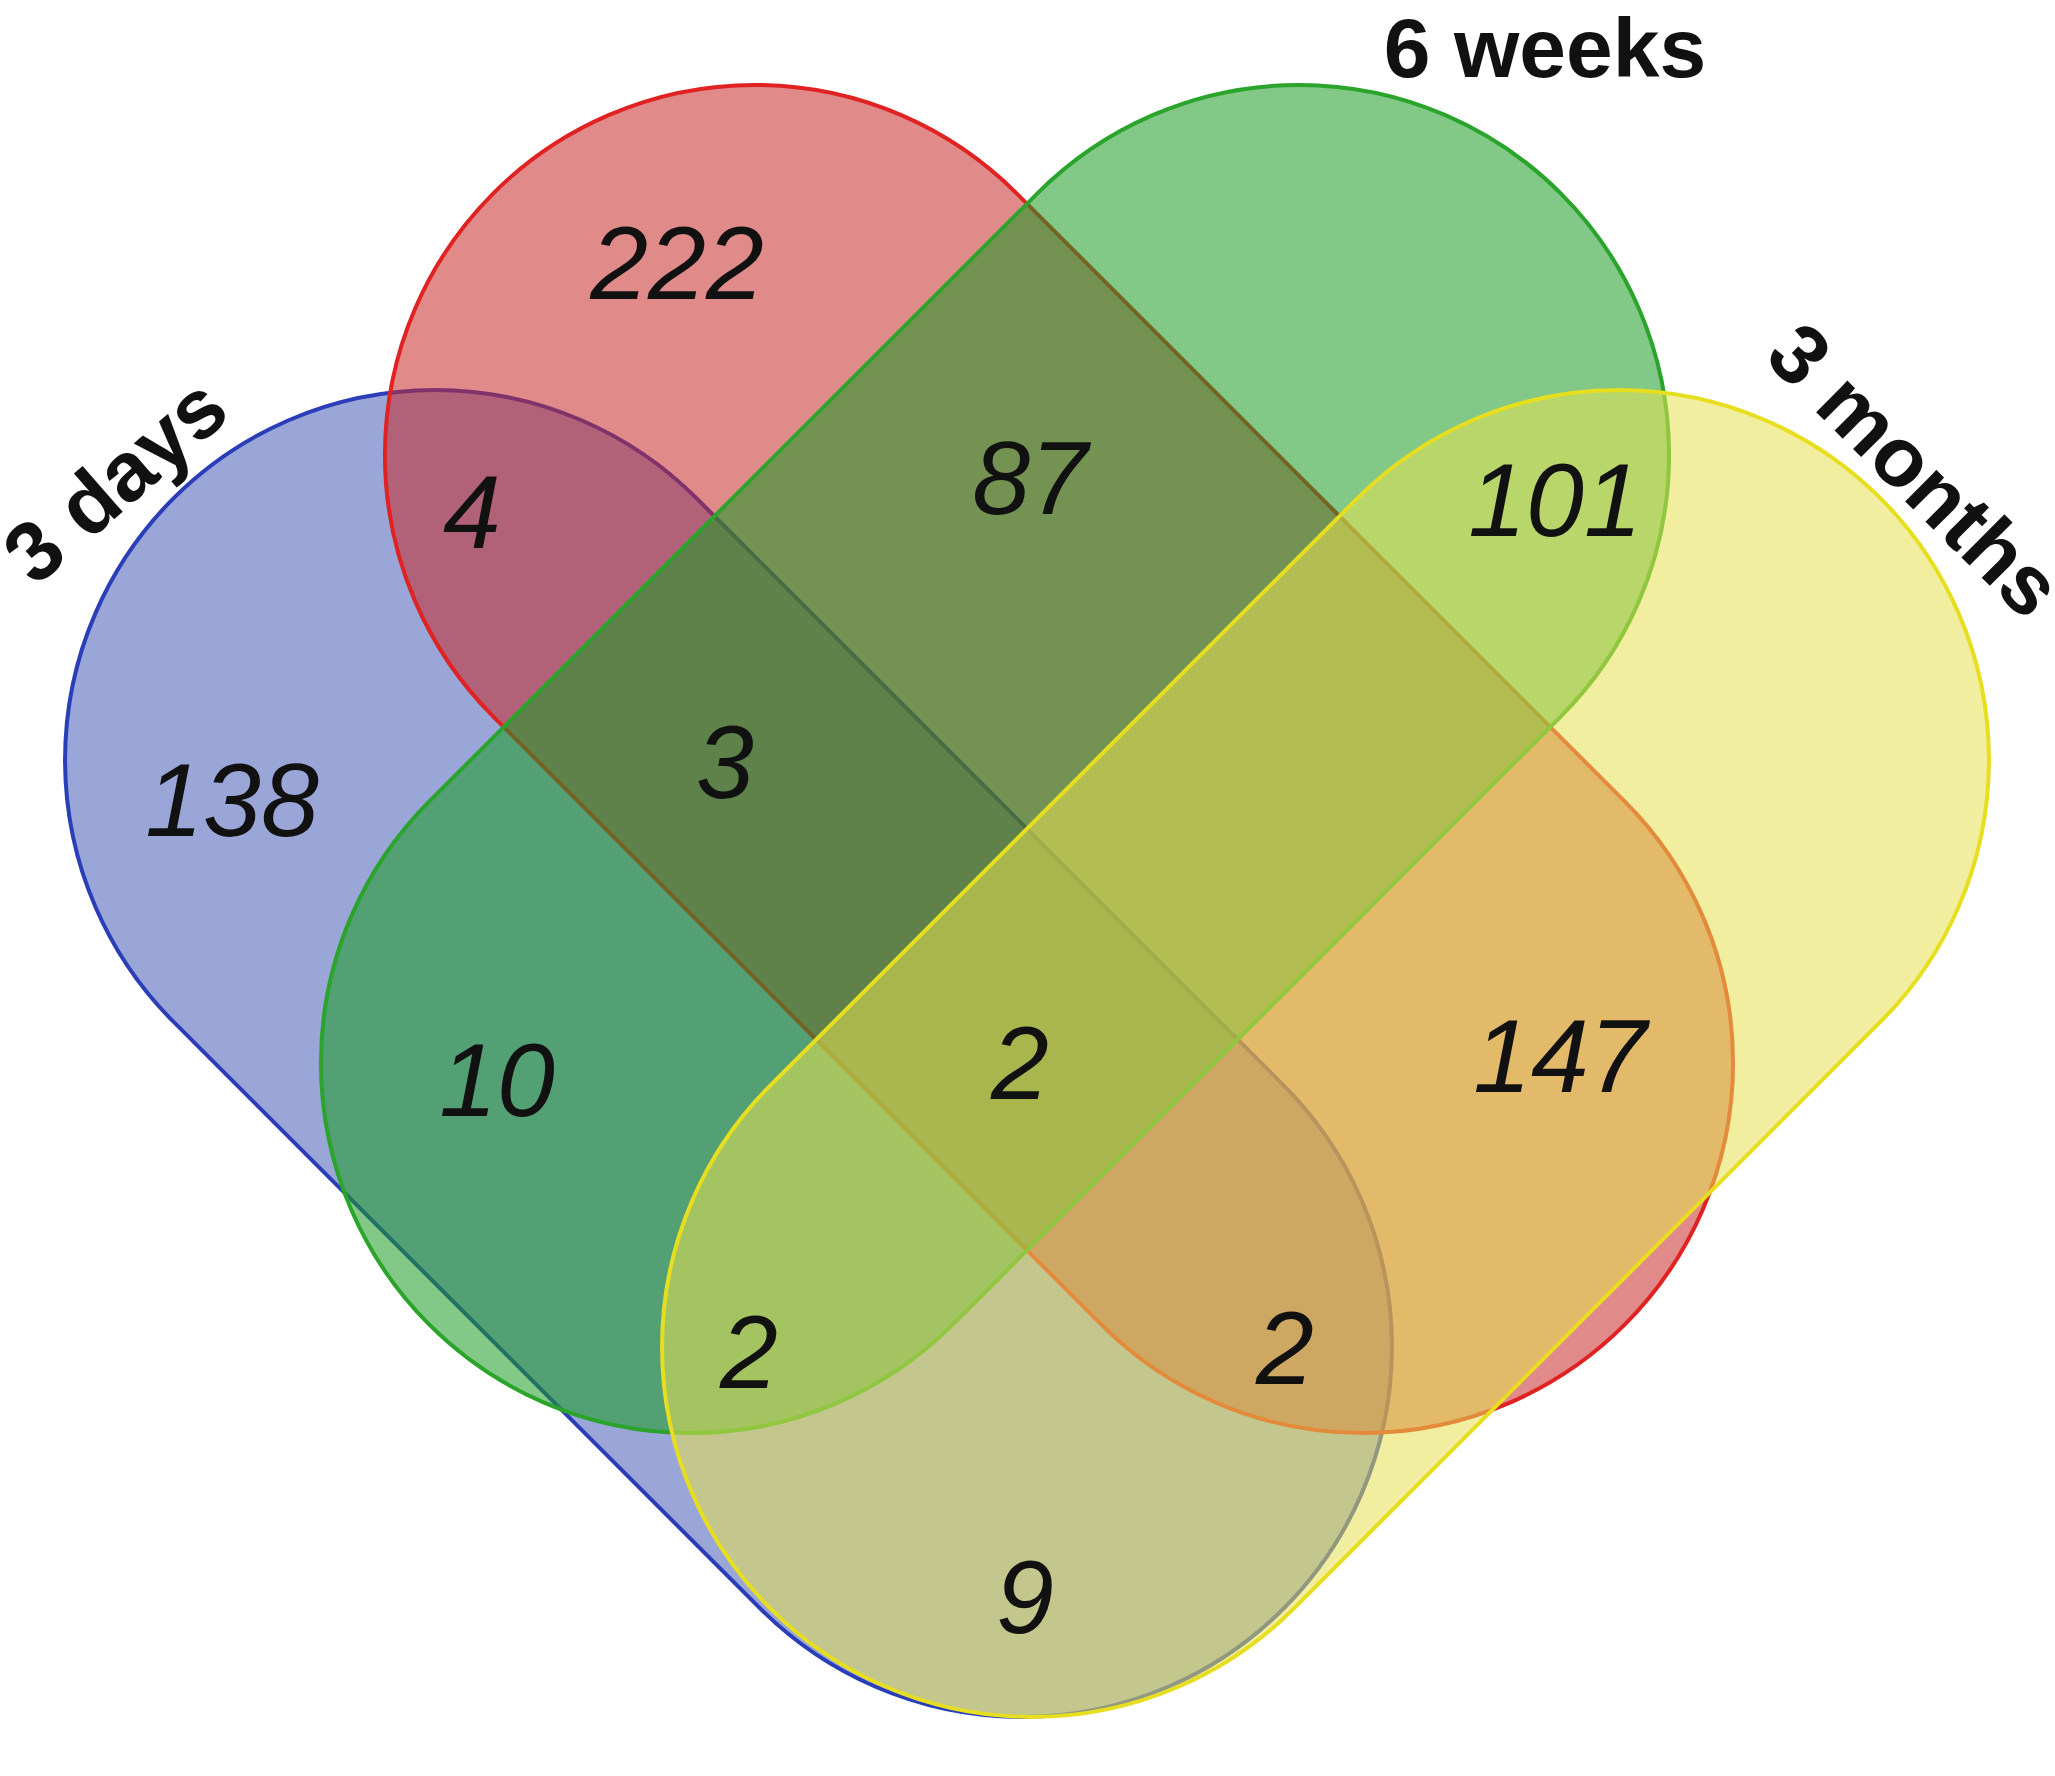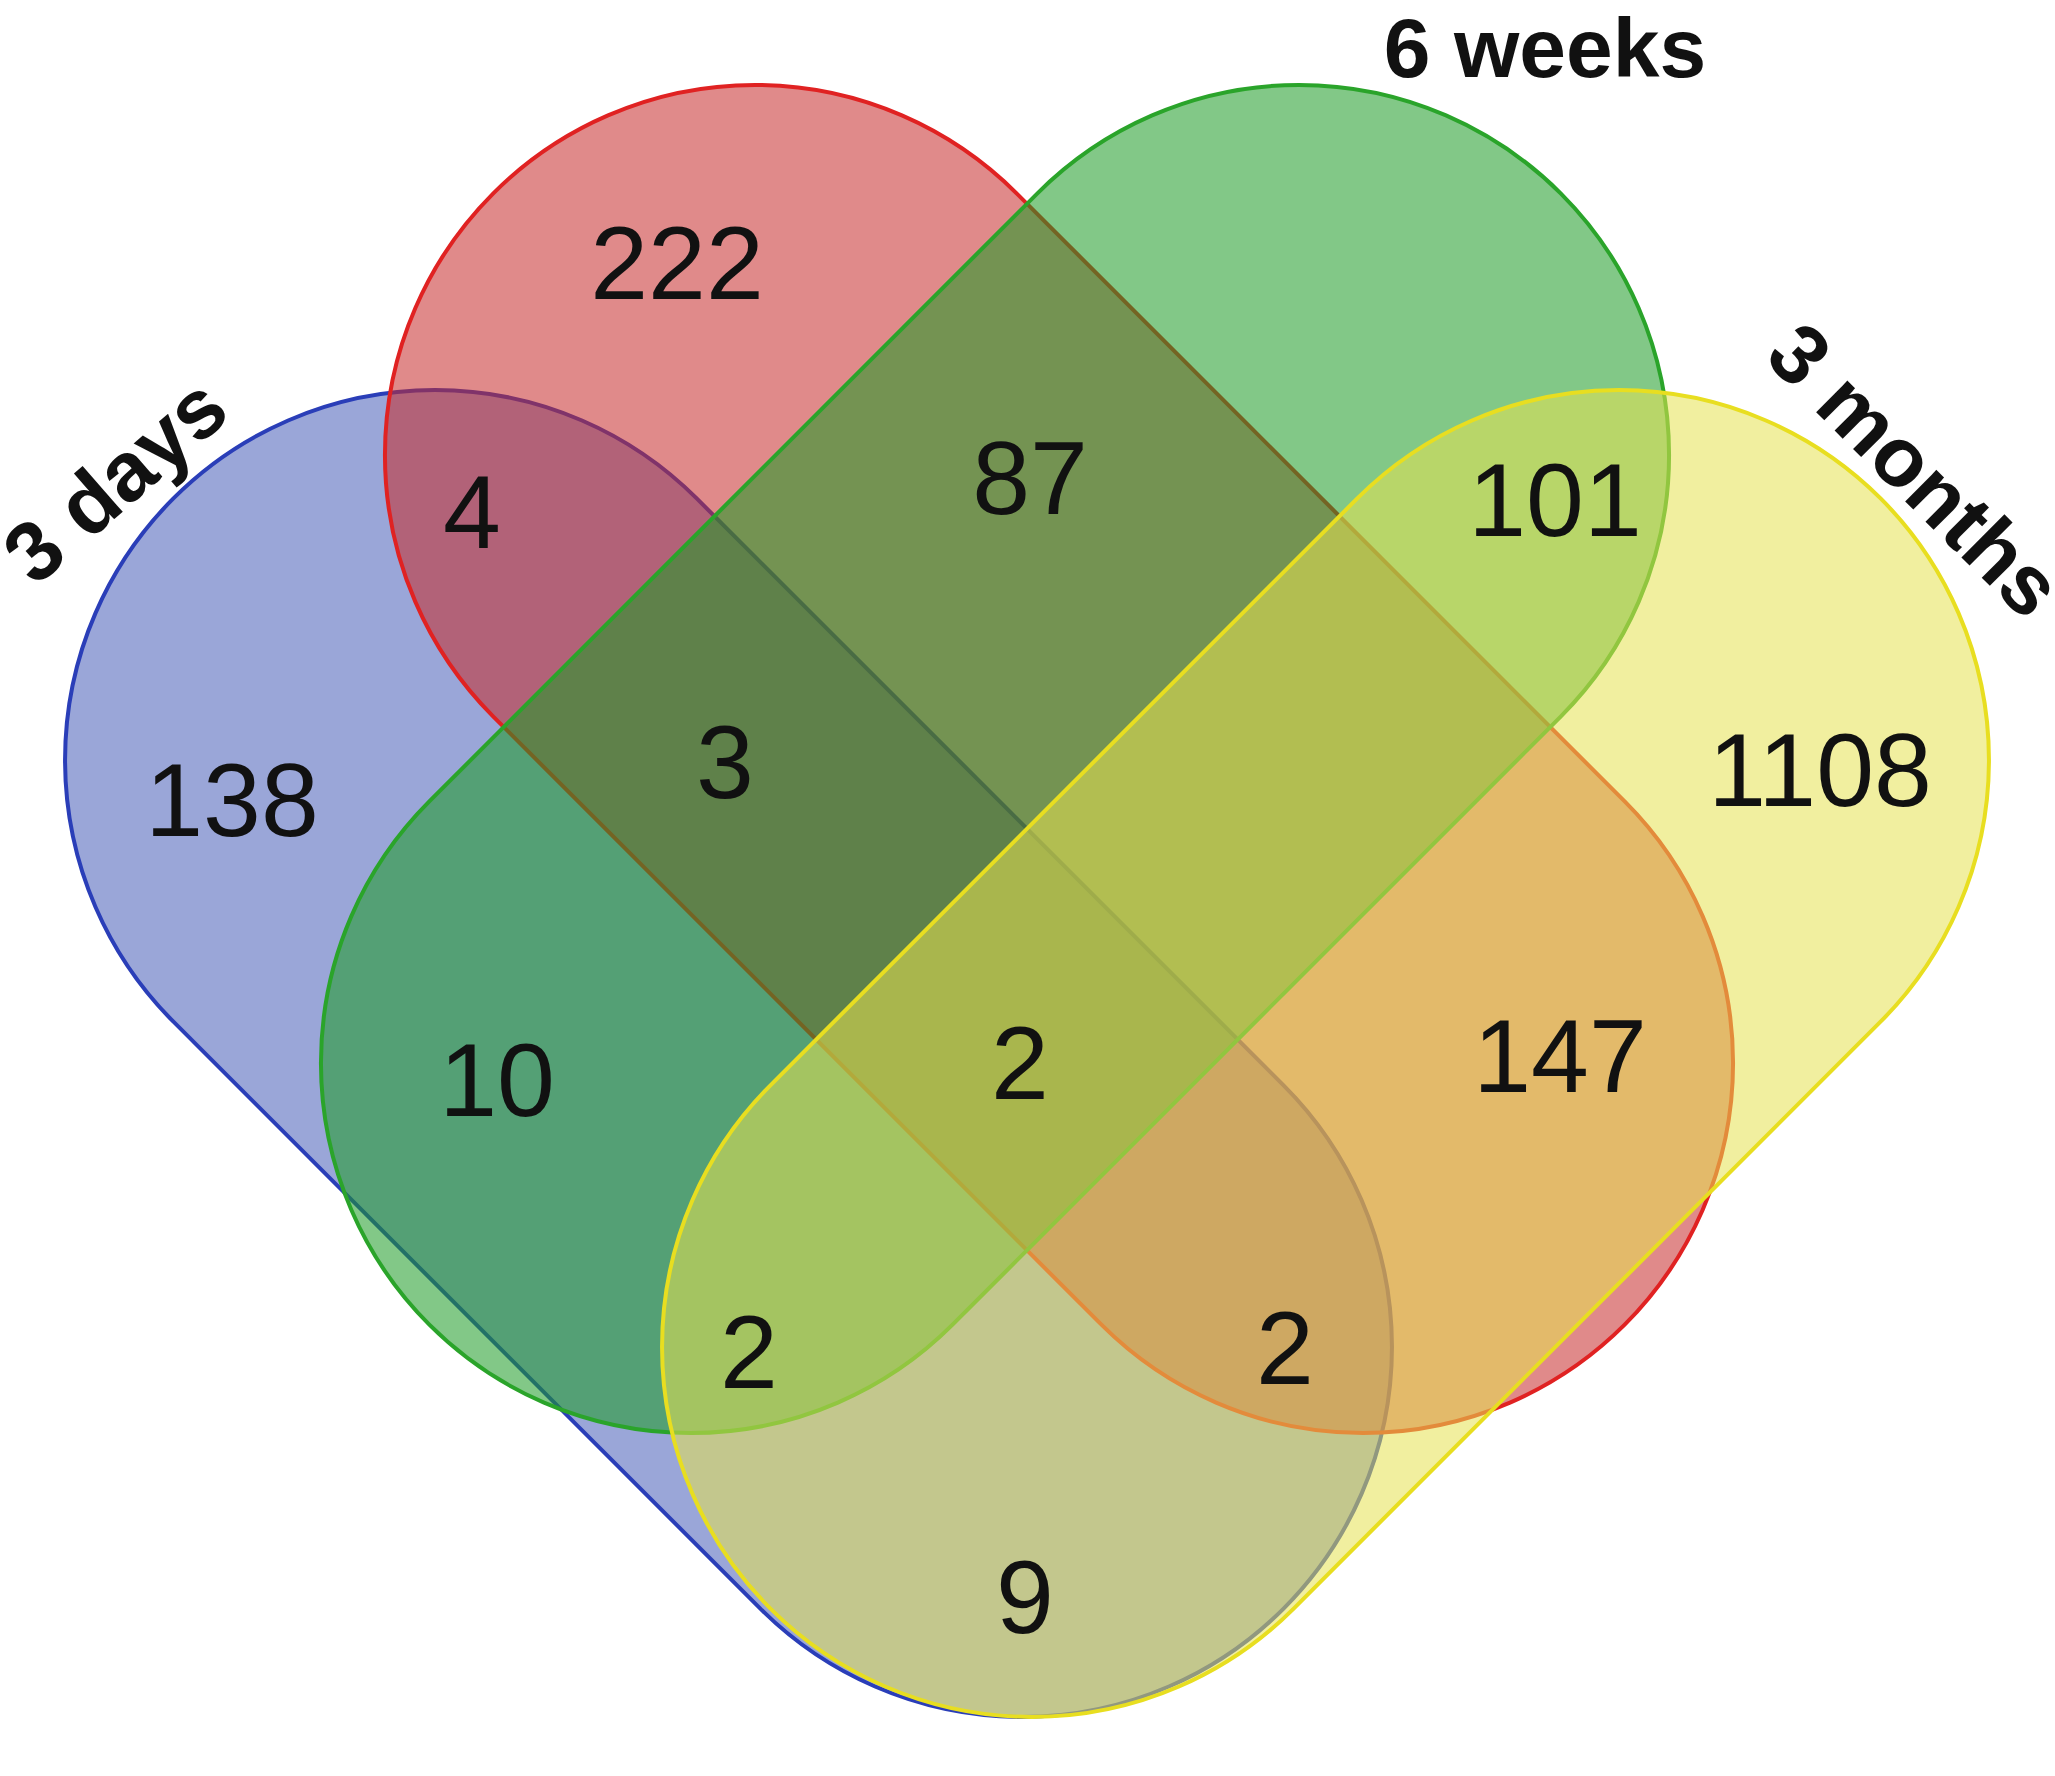--- a/index.html
+++ b/index.html
@@ -25,20 +25,21 @@
   }
   .num {
     position: absolute;
     transform: translate(-50%, -50%);
     font-size: 104px;
     font-weight: 400;
     color: #111111;
     line-height: 1;
     white-space: nowrap;
     letter-spacing: 0px;
+    font-style: italic;
   }
   .set-label {
     position: absolute;
     transform: translate(-50%, -50%);
     font-size: 84px;
     font-weight: 700;
     color: #111111;
     line-height: 1;
     white-space: nowrap;
   }
@@ -60,21 +61,20 @@
 
     <rect x="-785" y="-370" width="1570" height="740" rx="370" ry="370" transform="translate(1325.5,1053.5) rotate(-45)" fill="#E6E250" stroke="#E8DE20" fill-opacity="0.55" stroke-width="4"></rect>
   </svg>
 
   <div class="set-label rot-left" style="left:115px; top:480px">3 days</div>
   <div class="set-label" style="left:1545px; top:48px">6 weeks</div>
   <div class="set-label rot-right" style="left:1915px; top:470px">3 months</div>
 
   <div class="num" style="left:232px;  top:800px">138</div>
   <div class="num" style="left:677px;  top:263px">222</div>
-  <div class="num" style="left:1820px; top:770px">1108</div>
   <div class="num" style="left:472px;  top:512px">4</div>
   <div class="num" style="left:1030px; top:478px">87</div>
   <div class="num" style="left:1555px; top:500px">101</div>
   <div class="num" style="left:497px;  top:1080px">10</div>
   <div class="num" style="left:1560px; top:1056px">147</div>
   <div class="num" style="left:1025px; top:1597px">9</div>
   <div class="num" style="left:725px;  top:762px">3</div>
   <div class="num" style="left:749px;  top:1352px">2</div>
   <div class="num" style="left:1285px; top:1348px">2</div>
   <div class="num" style="left:1020px; top:1063px">2</div>

